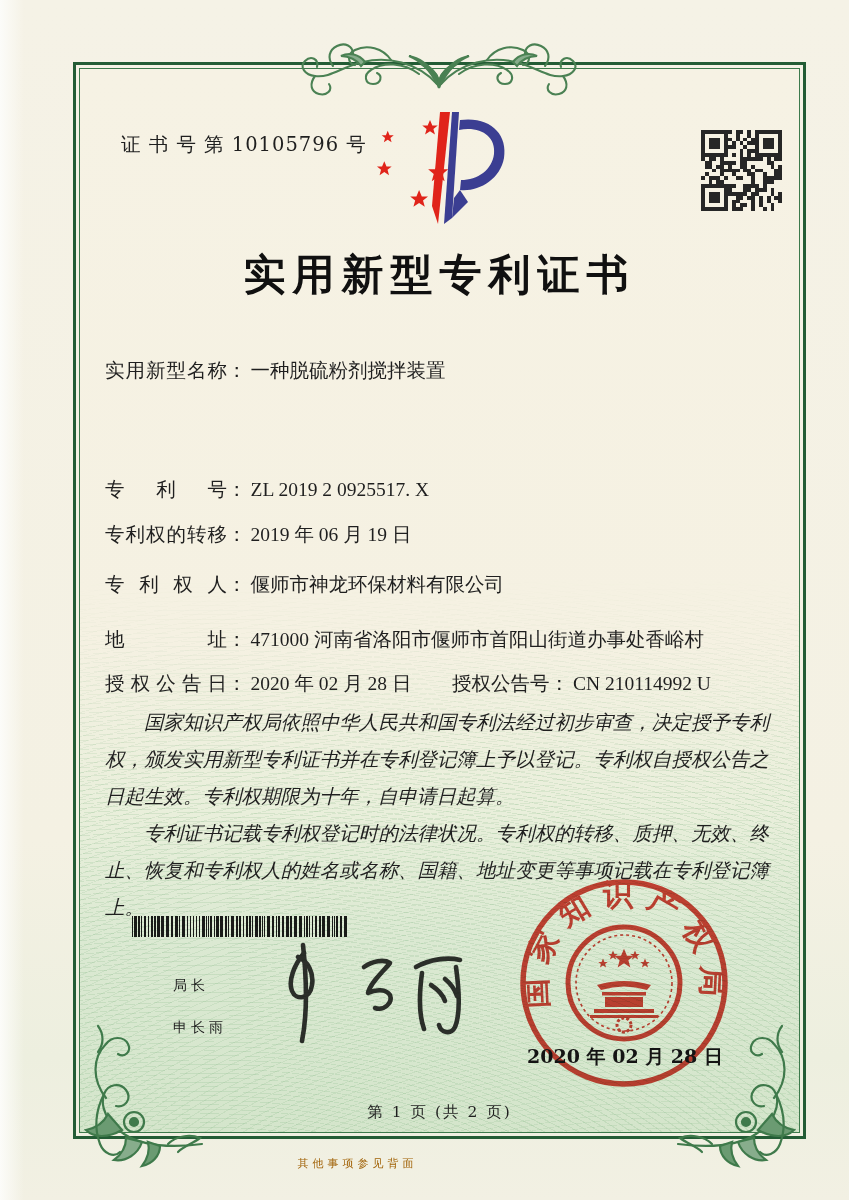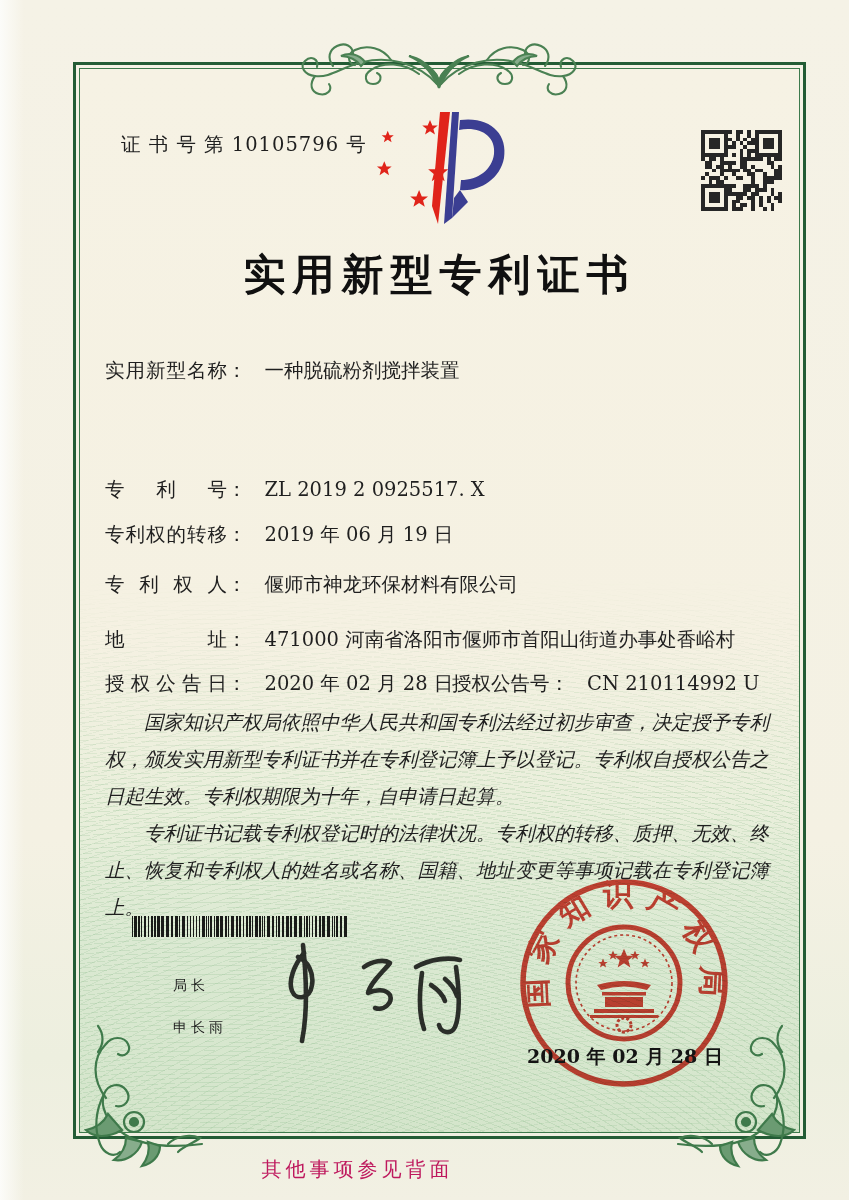--- a/index.html
+++ b/index.html
@@ -23,32 +23,32 @@
       repeating-radial-gradient(130% 95% at 18% 135%, rgba(104,168,110,.16) 0 1.4px, rgba(0,0,0,0) 1.4px 8px),
       repeating-radial-gradient(130% 95% at 82% 140%, rgba(104,168,110,.13) 0 1.4px, rgba(0,0,0,0) 1.4px 9.5px);
     -webkit-mask-image:linear-gradient(180deg,transparent 0,#000 40%);
     mask-image:linear-gradient(180deg,transparent 0,#000 40%);}
   
   .cert-no{position:absolute;left:105px;top:131px;font-size:19.5px;letter-spacing:1px;margin-left:16px;}
   .title{position:absolute;left:73px;width:733px;top:247px;text-align:center;
     font-size:42px;font-weight:bold;letter-spacing:7px;color:#101010;}
   .row{position:absolute;left:105px;font-size:19.5px;white-space:nowrap;}
   .flabel{display:inline-block;width:122px;text-align:justify;text-align-last:justify;vertical-align:top;}
-  .fval{margin-left:18px;}
+  .fval{margin-left:4px;font-family:Liberation Serif, serif;}
   .row2{position:absolute;left:452px;font-size:19.5px;white-space:nowrap;}
   .paras{position:absolute;left:105px;top:704px;width:664px;font-size:19.5px;
     line-height:37px;text-align:justify;font-style:italic;}
   .paras p{margin:0;text-indent:2em;}
   .director{position:absolute;left:129px;font-size:14px;letter-spacing:4px;margin-left:44px;}
   .seal-date{position:absolute;left:519px;top:1044px;width:212px;text-align:center;
     font-size:19px;font-weight:bold;color:#141414;}
   .page-info{position:absolute;left:73px;width:733px;top:1102px;text-align:center;
     font-size:15.5px;letter-spacing:2px;}
   .back-note{position:absolute;left:0;width:715px;top:1156px;text-align:center;
-    font-size:20px;letter-spacing:4px;color:#be185d;}
+    font-size:11px;letter-spacing:4px;color:#a16207;}
   
   .logo{position:absolute;left:356px;top:106px;}
   .qr{position:absolute;left:693px;top:122px;width:97px;height:97px;}
   .barcode{position:absolute;left:132px;top:916px;mix-blend-mode:multiply;}
   .signature{position:absolute;left:248px;top:933px;mix-blend-mode:multiply;}
   .seal{position:absolute;left:512px;top:871px;mix-blend-mode:multiply;opacity:.94;}
   .ornament-top{position:absolute;left:269px;top:22px;}
   .ornament-bl{position:absolute;left:42px;top:1018px;}
   .ornament-br{position:absolute;left:668px;top:1018px;transform:scaleX(-1);}
   svg{display:block;}
@@ -508,15 +508,16 @@
         <rect x="-22" y="9" width="44" height="3.5"></rect>
         <rect x="-19" y="14" width="38" height="10"></rect>
         <rect x="-30" y="26" width="60" height="4"></rect>
         <rect x="-34" y="32" width="68" height="3"></rect>
       </g>
       <circle cx="0" cy="42" r="7" fill="none" stroke="#d6392d" stroke-width="3" stroke-dasharray="3 2"></circle>
     </g>
   </svg>
   <div class="seal-date">2020 年 02 月 28 日</div>
 
+  <div class="page-info">第 1 页 (共 2 页)</div>
   <div class="back-note">其他事项参见背面</div>
 
 </div>
 
 </body></html>

